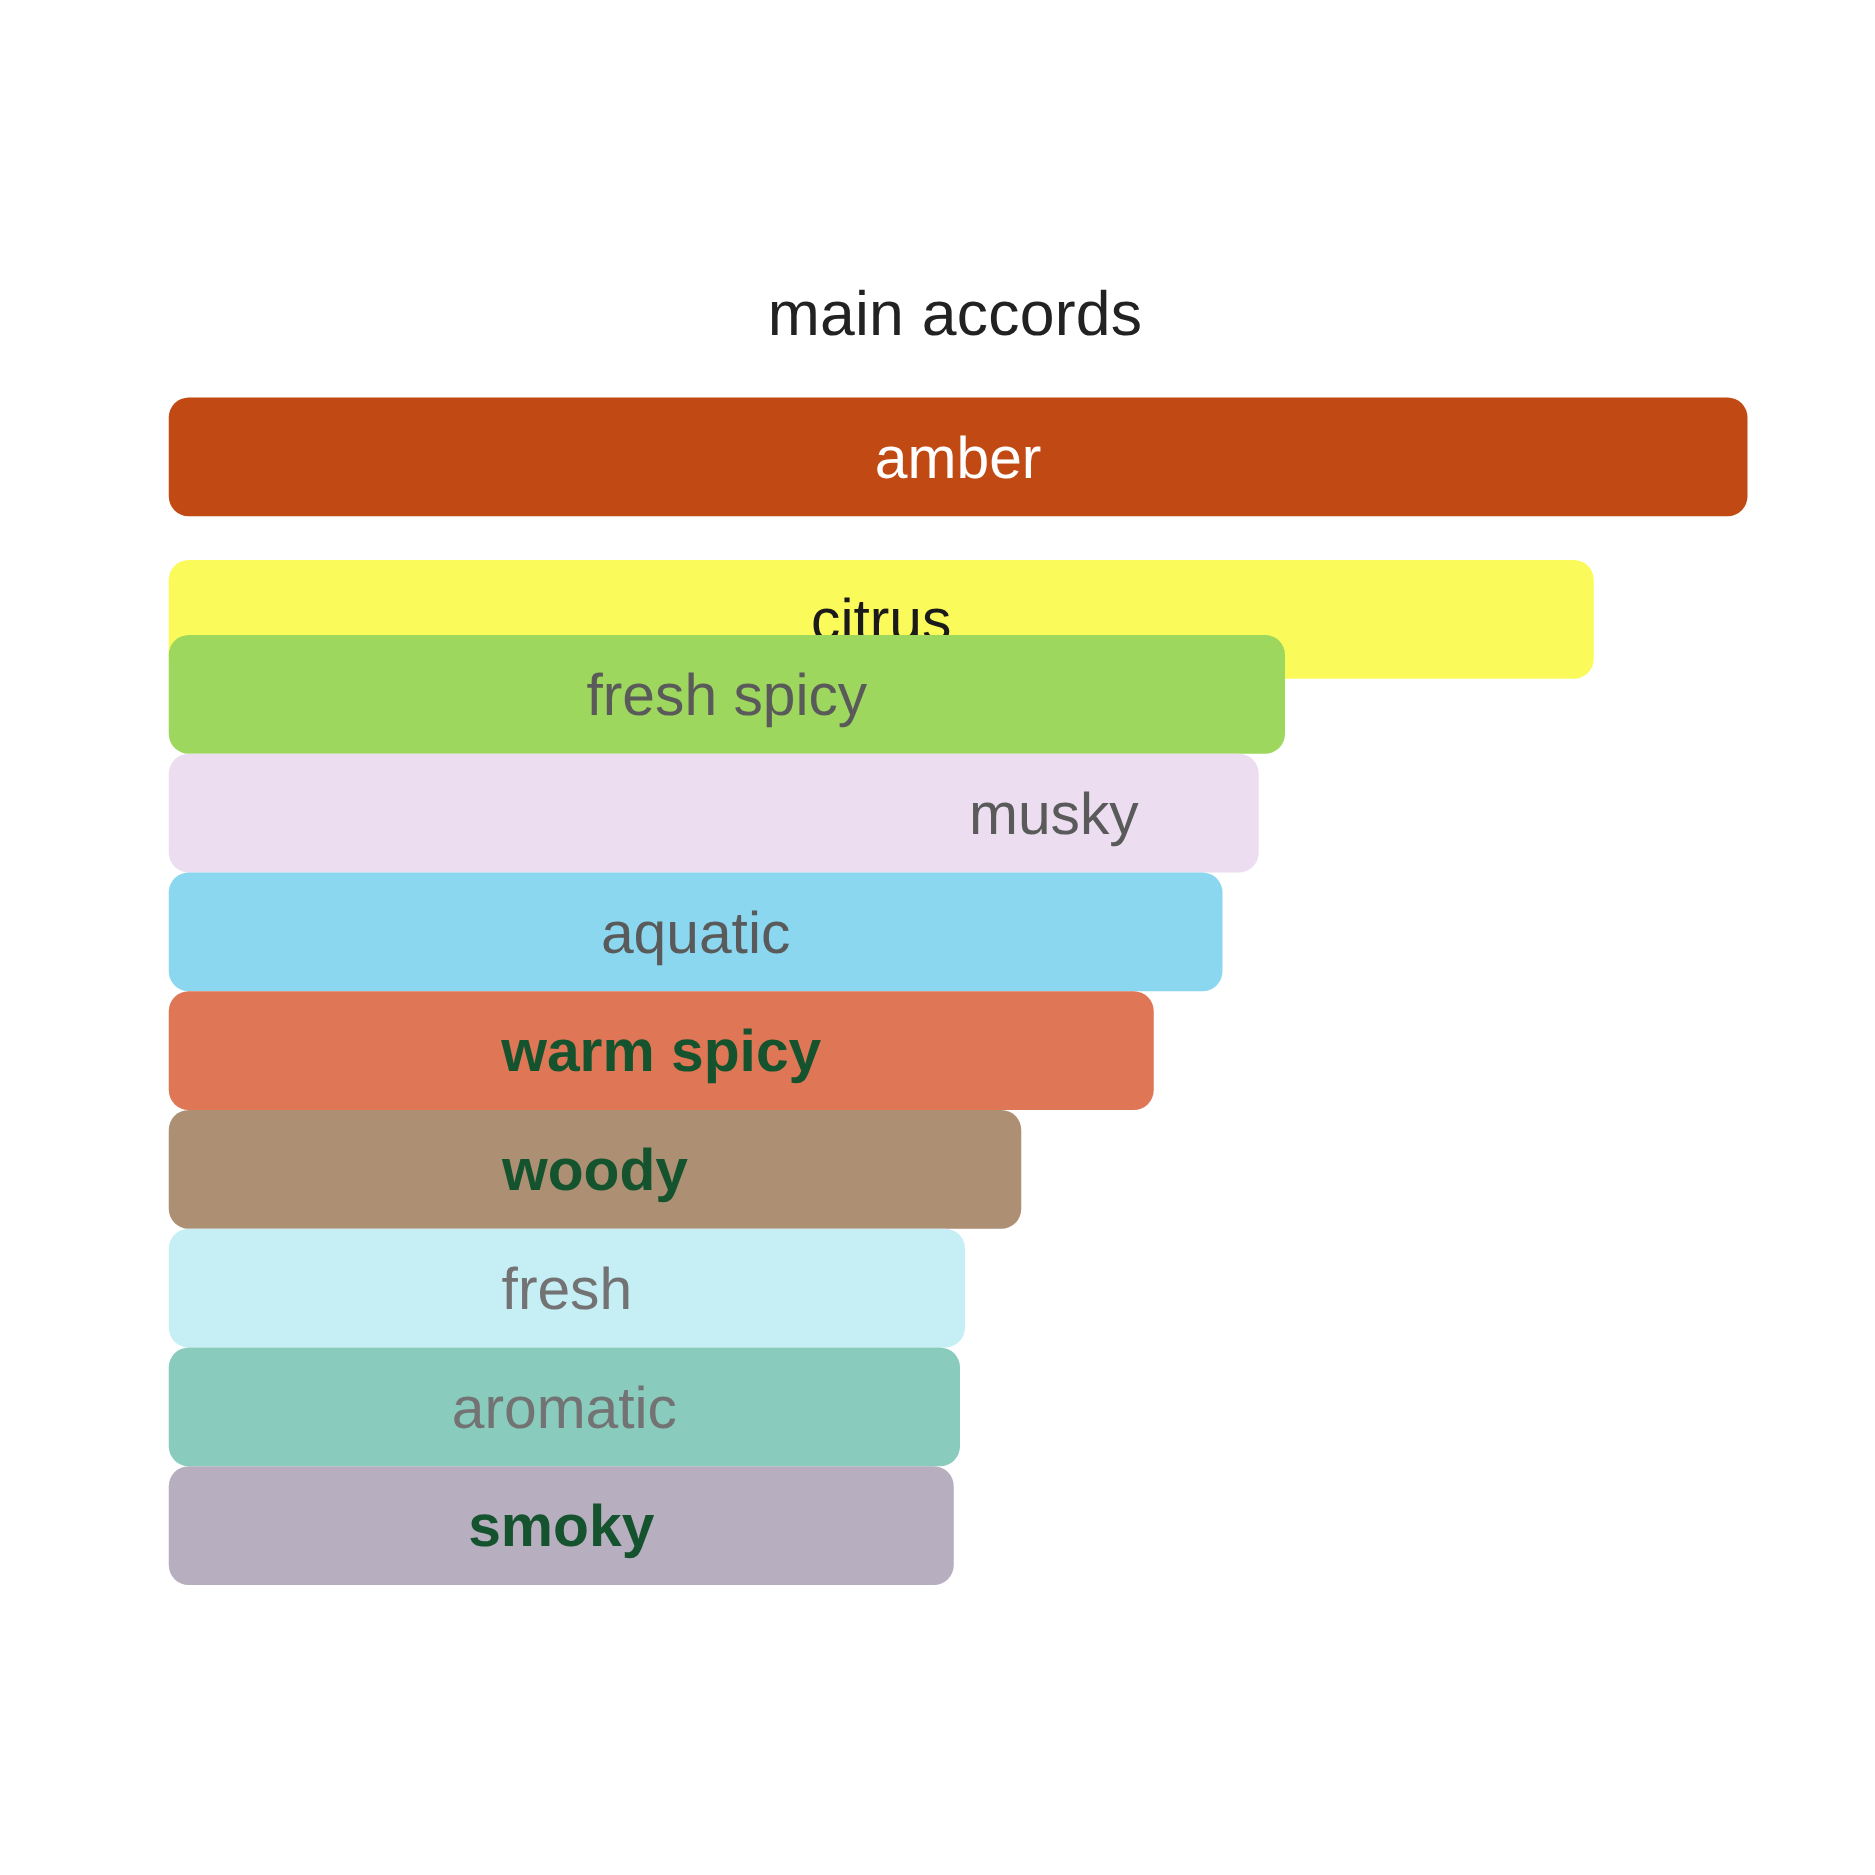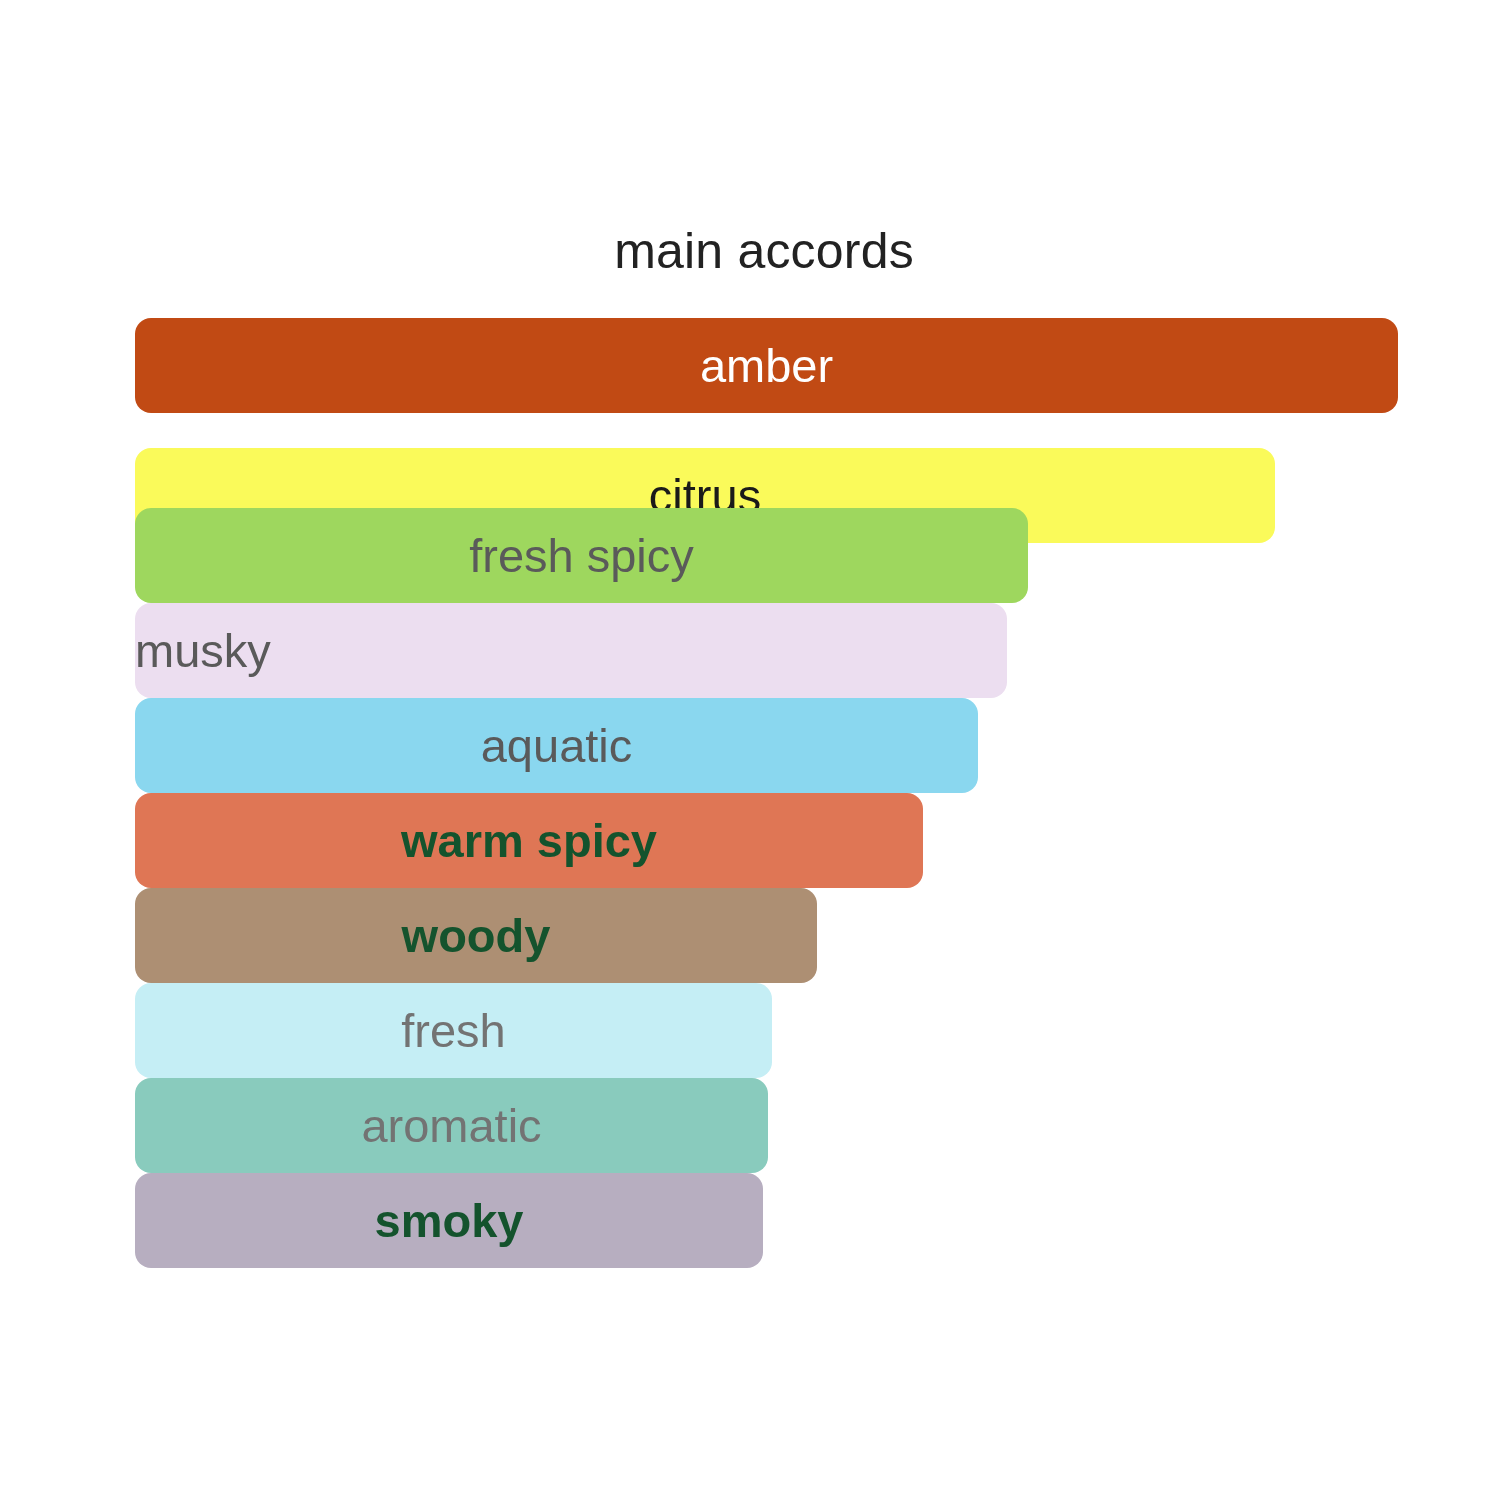--- a/index.html
+++ b/index.html
@@ -78,21 +78,21 @@
       <div class="bar-row" style="top: 95px; width: 1140px; margin-top: 35px;">
         <div class="bar" style="width: 1140px; background: rgb(250, 250, 90);"></div>
         <span class="bar-label lbl-dark" style="left: 0px; width: 1140px; text-align: center;">citrus</span>
       </div>
       <div class="bar-row" style="top: 190px; width: 742px;">
         <div class="bar" style="width: 893px; background: rgb(158, 215, 94);"></div>
         <span class="bar-label lbl-gray" style="left: 0px; width: 893px; text-align: center;">fresh spicy</span>
       </div>
       <div class="bar-row" style="top: 285px; width: 872px;">
         <div class="bar" style="width: 872px; background: rgb(236, 222, 240);"></div>
-        <span class="bar-label lbl-gray" style="left: 0px; width: 776px; text-align: left;">musky</span>
+        <span class="bar-label lbl-gray" style="left: 0px; width: 776px; text-align: right;">musky</span>
       </div>
       <div class="bar-row" style="top: 380px; width: 843px;">
         <div class="bar" style="width: 843px; background: rgb(138, 215, 239);"></div>
         <span class="bar-label lbl-gray" style="left: 0px; width: 843px; text-align: center;">aquatic</span>
       </div>
       <div class="bar-row" style="top: 475px; width: 788px;">
         <div class="bar" style="width: 788px; background: rgb(223, 118, 85);"></div>
         <span class="bar-label lbl-white" style="left: 0px; width: 788px; text-align: center;">warm spicy</span>
       </div>
       <div class="bar-row" style="top: 570px; width: 682px;">

